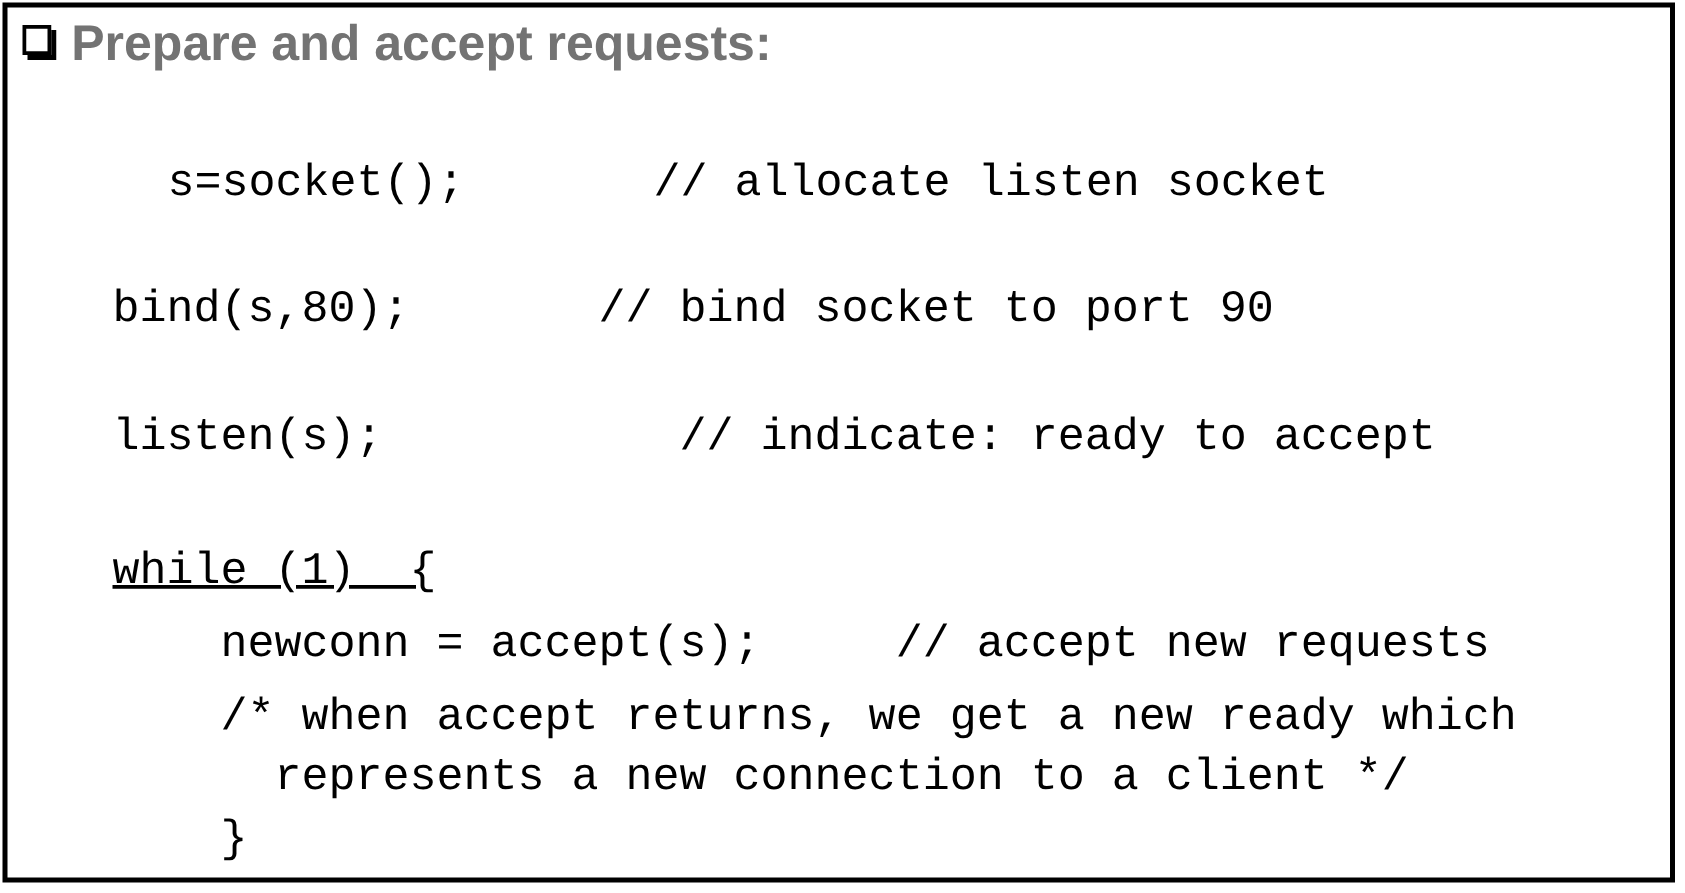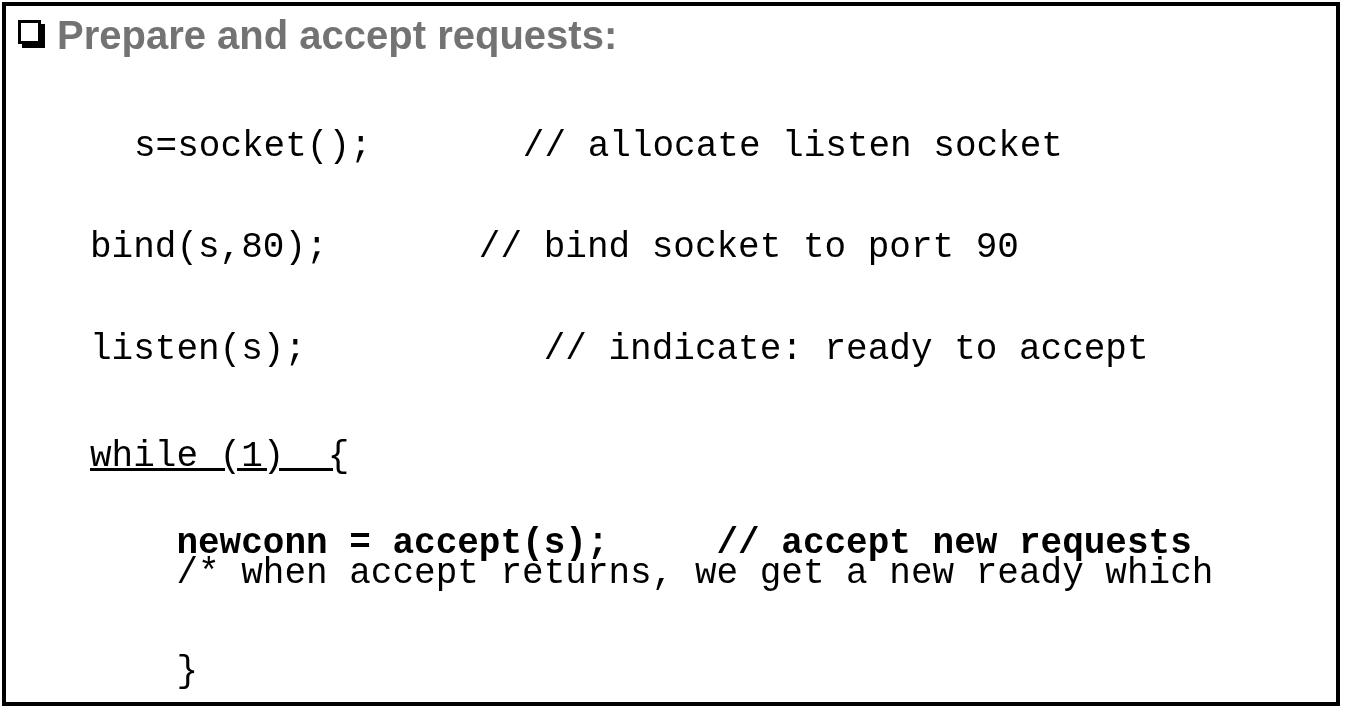--- a/index.html
+++ b/index.html
@@ -56,34 +56,35 @@
     font-family: "Liberation Mono", "DejaVu Sans Mono", monospace;
     font-size: 36px;
     line-height: 36px;
     color: #000000;
     white-space: pre;
   }
   .l1 { top: 123px; margin-left: 44px; }
   .l2 { top: 224px; }
   .l3 { top: 326px; }
   .l4 { top: 433px; text-decoration: underline; }
-  .l5 { top: 520px; font-weight: bold; }
+  .l5 { top: 492px; }
   .l6 { top: 550px; }
   .l7 { top: 598px; }
   .l8 { top: 648px; }
 </style>
 </head>
 <body>
 
 <div class="slide-frame">
   <span class="bullet-square"></span>
   <h1 class="slide-title">Prepare and accept requests:</h1>
 
   <div class="code-block">
     <pre class="code-line l1">s=socket();       // allocate listen socket</pre>
     <pre class="code-line l2">bind(s,80);       // bind socket to port 90</pre>
     <pre class="code-line l3">listen(s);           // indicate: ready to accept</pre>
     <pre class="code-line l4">while (1)  {</pre>
     <pre class="code-line l5">    newconn = accept(s);     // accept new requests</pre>
     <pre class="code-line l6">    /* when accept returns, we get a new ready which</pre>
+    <pre class="code-line l7">      represents a new connection to a client */</pre>
     <pre class="code-line l8">    }</pre>
   </div>
 </div>
 
 </body></html>

